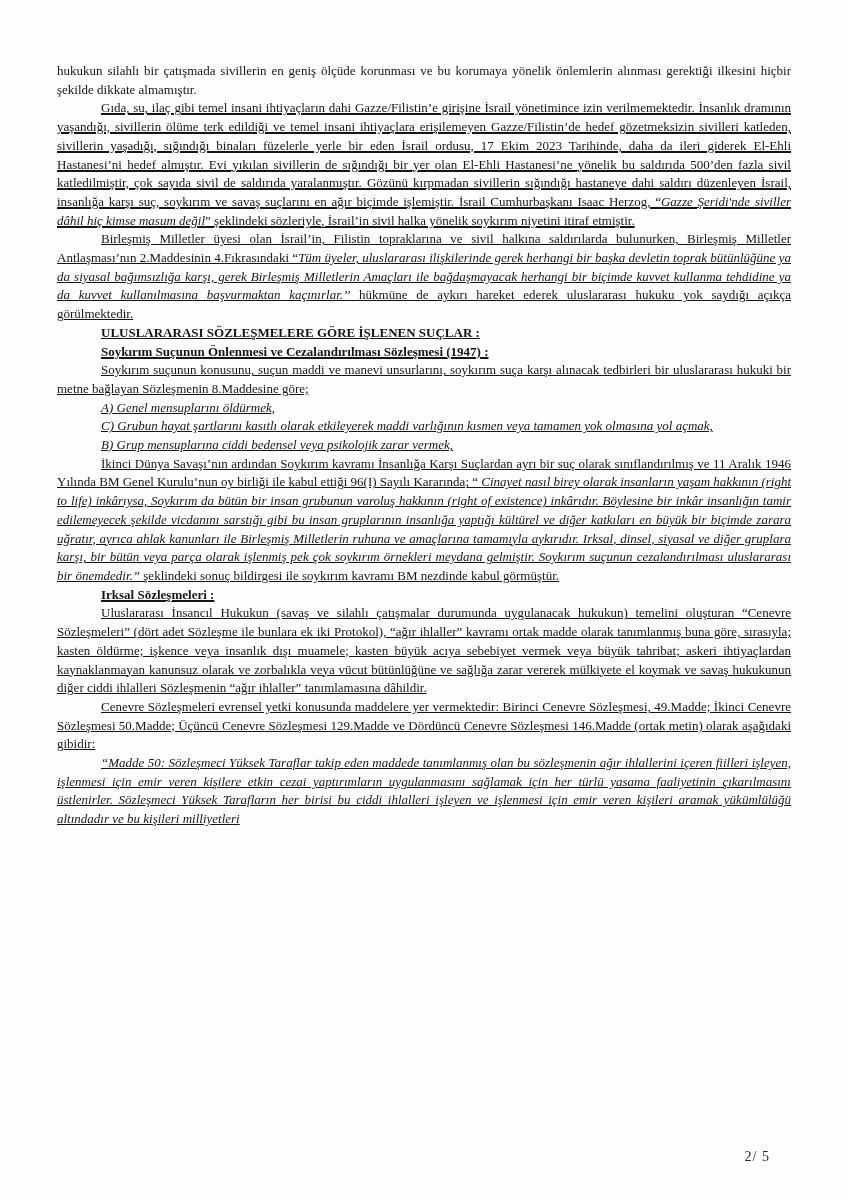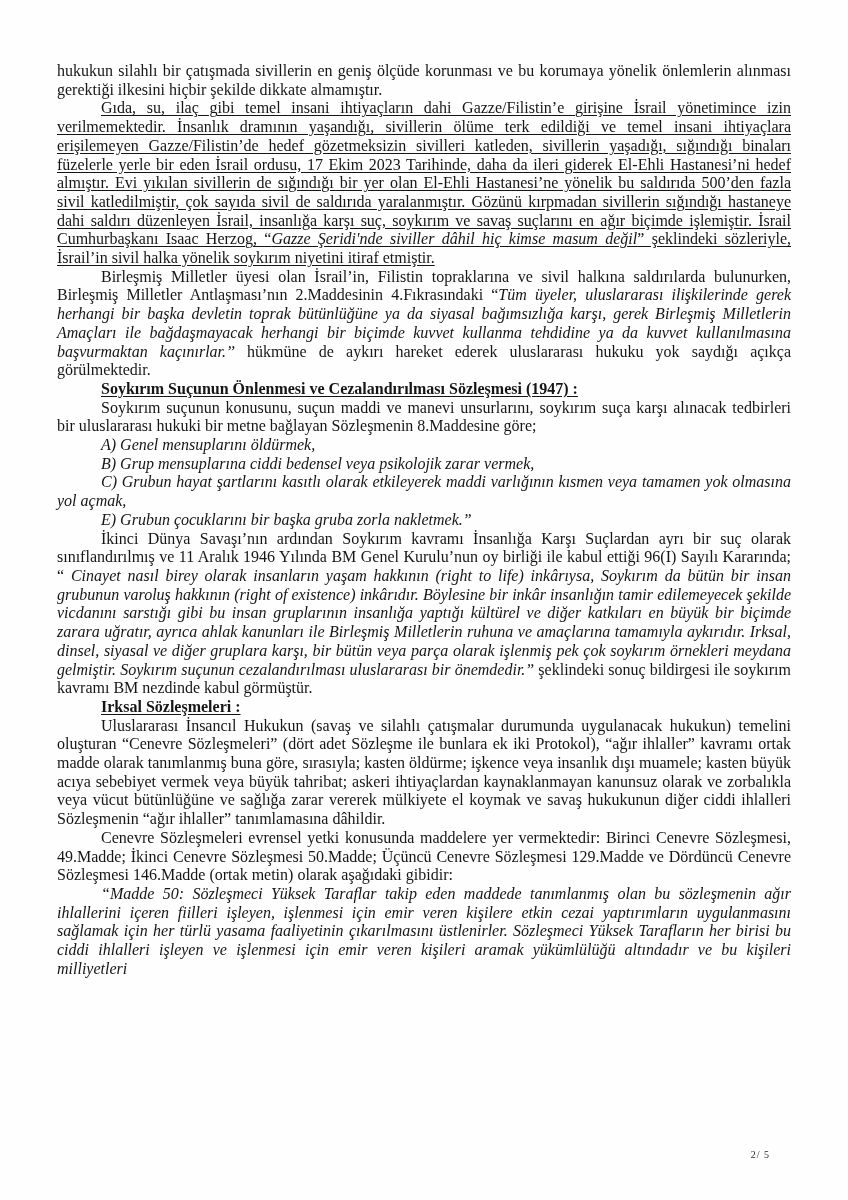--- a/index.html
+++ b/index.html
@@ -14,57 +14,58 @@
     background: #fefefe;
     overflow: hidden;
     font-family: "Liberation Serif", serif;
     color: #151515;
   }
   .doc-body {
     position: absolute;
     left: 57px;
     top: 62px;
     width: 734px;
-    font-size: 16px;
+    font-size: 13px;
     line-height: 18.7px;
     text-align: justify;
   }
   .doc-body p {
     margin: 0;
     padding: 0;
   }
   .doc-body p.indent {
     text-indent: 44px;
+    text-decoration: underline;
   }
   .r-b { font-weight: bold; }
   .r-i { font-style: italic; }
   .r-u { text-decoration: underline; text-underline-offset: 2px; }
   .page-footer {
     position: absolute;
     top: 1149px;
     right: 78px;
-    font-size: 10px;
+    font-size: 14px;
     color: #2a2a2a;
     letter-spacing: 1px;
   }
 </style>
 </head>
 <body>
 
 <div class="page">
   <div class="doc-body">
       <p><span>hukukun silahlı bir çatışmada sivillerin en geniş ölçüde korunması ve bu korumaya yönelik önlemlerin alınması gerektiği ilkesini hiçbir şekilde dikkate almamıştır.</span></p>
       <p class="indent"><span class="r-u">Gıda, su, ilaç gibi temel insani ihtiyaçların dahi Gazze/Filistin’e girişine İsrail yönetimince izin verilmemektedir. İnsanlık dramının yaşandığı, sivillerin ölüme terk edildiği ve temel insani ihtiyaçlara erişilemeyen Gazze/Filistin’de hedef gözetmeksizin sivilleri katleden, sivillerin yaşadığı, sığındığı binaları füzelerle yerle bir eden İsrail ordusu, 17 Ekim 2023 Tarihinde, daha da ileri giderek El-Ehli Hastanesi’ni hedef almıştır. Evi yıkılan sivillerin de sığındığı bir yer olan El-Ehli Hastanesi’ne yönelik bu saldırıda 500’den fazla sivil katledilmiştir, çok sayıda sivil de saldırıda yaralanmıştır. Gözünü kırpmadan sivillerin sığındığı hastaneye dahi saldırı düzenleyen İsrail, insanlığa karşı suç, soykırım ve savaş suçlarını en ağır biçimde işlemiştir. İsrail Cumhurbaşkanı Isaac Herzog, “</span><span class="r-i r-u">Gazze Şeridi'nde siviller dâhil hiç kimse masum değil</span><span class="r-u">” şeklindeki sözleriyle, İsrail’in sivil halka yönelik soykırım niyetini itiraf etmiştir.</span></p>
       <p class="indent"><span>Birleşmiş Milletler üyesi olan İsrail’in, Filistin topraklarına ve sivil halkına saldırılarda bulunurken, Birleşmiş Milletler Antlaşması’nın 2.Maddesinin 4.Fıkrasındaki “</span><span class="r-i">Tüm üyeler, uluslararası ilişkilerinde gerek herhangi bir başka devletin toprak bütünlüğüne ya da siyasal bağımsızlığa karşı, gerek Birleşmiş Milletlerin Amaçları ile bağdaşmayacak herhangi bir biçimde kuvvet kullanma tehdidine ya da kuvvet kullanılmasına başvurmaktan kaçınırlar.’’</span><span> hükmüne de aykırı hareket ederek uluslararası hukuku yok saydığı açıkça görülmektedir.</span></p>
+      <p class="indent"><span class="r-b">ULUSLARARASI SÖZLEŞMELERE GÖRE İŞLENEN SUÇLAR :</span></p>
       <p class="indent"><span class="r-b r-u">Soykırım Suçunun Önlenmesi ve Cezalandırılması Sözleşmesi (1947) :</span></p>
       <p class="indent"><span>Soykırım suçunun konusunu, suçun maddi ve manevi unsurlarını, soykırım suça karşı alınacak tedbirleri bir uluslararası hukuki bir metne bağlayan Sözleşmenin 8.Maddesine göre;</span></p>
       <p class="indent"><span class="r-i">A) Genel mensuplarını öldürmek,</span></p>
+      <p class="indent"><span class="r-i">C) Grubun hayat şartlarını kasıtlı olarak etkileyerek maddi varlığının kısmen veya tamamen yok olmasına yol açmak,</span></p>
       <p class="indent"><span class="r-i">B) Grup mensuplarına ciddi bedensel veya psikolojik zarar vermek,</span></p>
-      <p class="indent"><span class="r-i">C) Grubun hayat şartlarını kasıtlı olarak etkileyerek maddi varlığının kısmen veya tamamen yok olmasına yol açmak,</span></p>
-      <p class="indent"><span class="r-i">E) Grubun çocuklarını bir başka gruba zorla nakletmek.”</span></p>
       <p class="indent"><span>İkinci Dünya Savaşı’nın ardından Soykırım kavramı İnsanlığa Karşı Suçlardan ayrı bir suç olarak sınıflandırılmış ve 11 Aralık 1946 Yılında BM Genel Kurulu’nun oy birliği ile kabul ettiği 96(I) Sayılı Kararında; “ </span><span class="r-i">Cinayet nasıl birey olarak insanların yaşam hakkının (right to life) inkârıysa, Soykırım da bütün bir insan grubunun varoluş hakkının (right of existence) inkârıdır. Böylesine bir inkâr insanlığın tamir edilemeyecek şekilde vicdanını sarstığı gibi bu insan gruplarının insanlığa yaptığı kültürel ve diğer katkıları en büyük bir biçimde zarara uğratır, ayrıca ahlak kanunları ile Birleşmiş Milletlerin ruhuna ve amaçlarına tamamıyla aykırıdır. Irksal, dinsel, siyasal ve diğer gruplara karşı, bir bütün veya parça olarak işlenmiş pek çok soykırım örnekleri meydana gelmiştir. Soykırım suçunun cezalandırılması uluslararası bir önemdedir.”</span><span> şeklindeki sonuç bildirgesi ile soykırım kavramı BM nezdinde kabul görmüştür.</span></p>
       <p class="indent"><span class="r-b r-u">Irksal Sözleşmeleri :</span></p>
       <p class="indent"><span>Uluslararası İnsancıl Hukukun (savaş ve silahlı çatışmalar durumunda uygulanacak hukukun) temelini oluşturan “Cenevre Sözleşmeleri” (dört adet Sözleşme ile bunlara ek iki Protokol), “ağır ihlaller” kavramı ortak madde olarak tanımlanmış buna göre, sırasıyla; kasten öldürme; işkence veya insanlık dışı muamele; kasten büyük acıya sebebiyet vermek veya büyük tahribat; askeri ihtiyaçlardan kaynaklanmayan kanunsuz olarak ve zorbalıkla veya vücut bütünlüğüne ve sağlığa zarar vererek mülkiyete el koymak ve savaş hukukunun diğer ciddi ihlalleri Sözleşmenin “ağır ihlaller” tanımlamasına dâhildir.</span></p>
       <p class="indent"><span>Cenevre Sözleşmeleri evrensel yetki konusunda maddelere yer vermektedir: Birinci Cenevre Sözleşmesi, 49.Madde; İkinci Cenevre Sözleşmesi 50.Madde; Üçüncü Cenevre Sözleşmesi 129.Madde ve Dördüncü Cenevre Sözleşmesi 146.Madde (ortak metin) olarak aşağıdaki gibidir:</span></p>
       <p class="indent"><span class="r-i">“Madde 50: Sözleşmeci Yüksek Taraflar takip eden maddede tanımlanmış olan bu sözleşmenin ağır ihlallerini içeren fiilleri işleyen, işlenmesi için emir veren kişilere etkin cezai yaptırımların uygulanmasını sağlamak için her türlü yasama faaliyetinin çıkarılmasını üstlenirler. Sözleşmeci Yüksek Tarafların her birisi bu ciddi ihlalleri işleyen ve işlenmesi için emir veren kişileri aramak yükümlülüğü altındadır ve bu kişileri milliyetleri</span></p>
     </div>
   <div class="page-footer">2/ 5</div>
 </div>
 
 </body></html>

